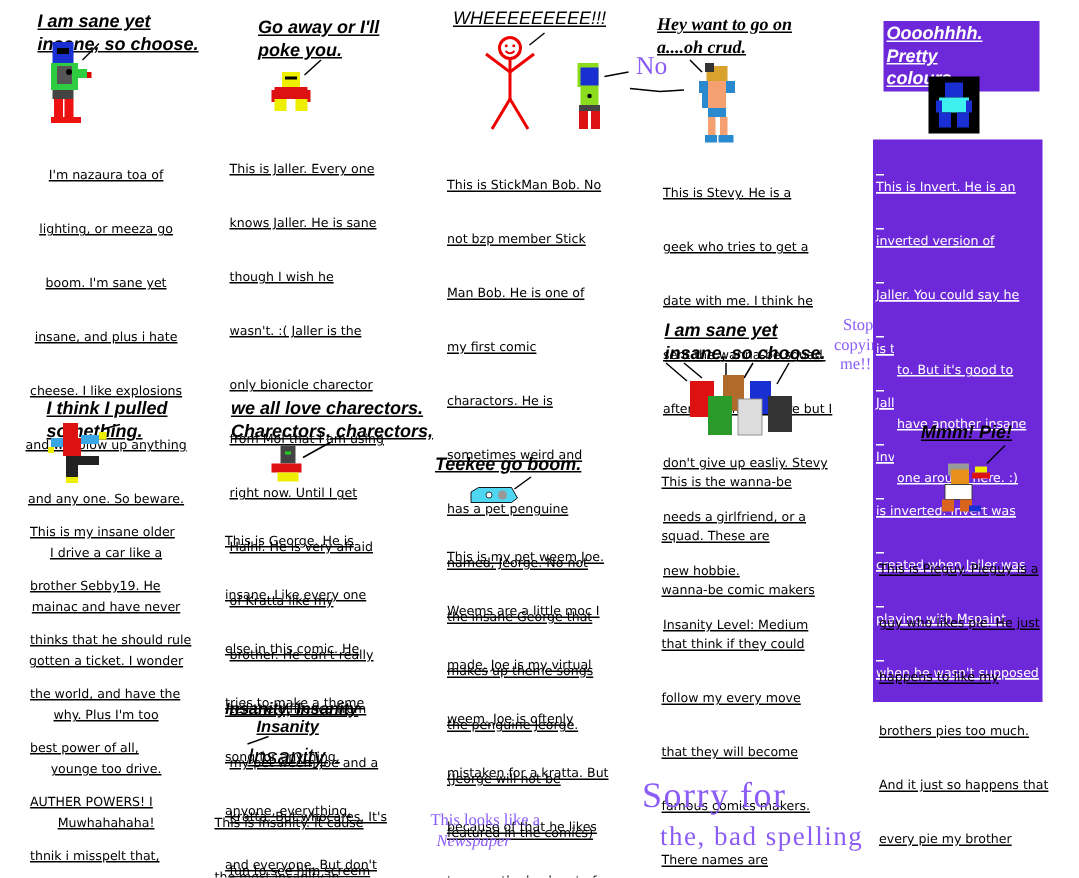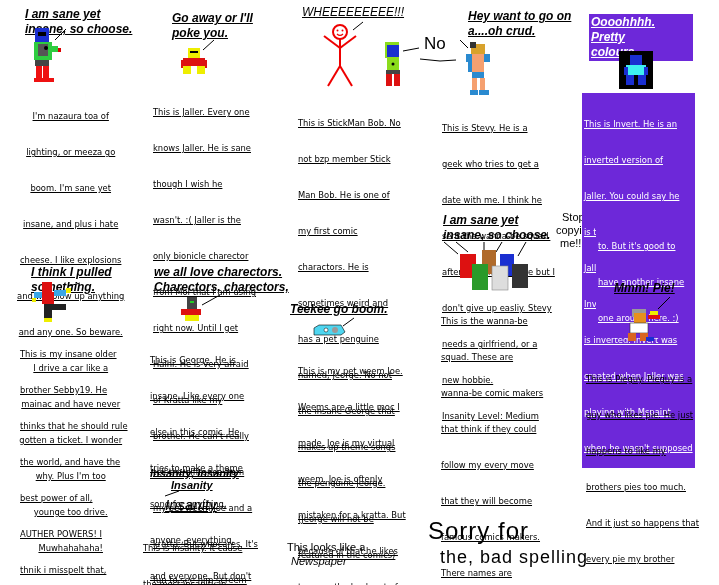--- a/index.html
+++ b/index.html
@@ -2,21 +2,21 @@
 <html><head>
 <meta charset="utf-8">
 <style>
   html,body{margin:0;padding:0;background:#fff;}
   body{width:719px;height:585px;position:relative;overflow:hidden;font-family:"DejaVu Sans","Liberation Sans",sans-serif;color:#000;}
   .abs{position:absolute;}
   .title{font-family:"Liberation Sans",sans-serif;font-weight:bold;font-style:italic;font-size:12px;line-height:15px;text-decoration:underline;}
   .body{font-family:"DejaVu Sans",sans-serif;font-size:8.4px;line-height:12px;white-space:pre;}
   .body span{display:block;text-decoration:underline;}
   .inv{background:#6d28d9;color:#fff;}
-  .hand{font-family:Liberation Sans, sans-serif;font-weight:normal;color:#000000;}
+  .hand{font-family:Liberation Serif, serif;font-weight:normal;color:#8b5cf6;}
   svg{display:block;position:absolute;overflow:visible;}
 </style>
 </head>
 <body>
 
 <div class="abs title" style="left:25px;top:7px;width:110px;">
   <div>I am sane yet</div>
   <div>insane, so choose.</div>
 </div>
 <svg style="left:33px;top:28px;" width="34" height="56" viewBox="0 0 34 56">
@@ -236,21 +236,21 @@
   
   
   
   
 </div>
 <div class="abs hand" style="left:287px;top:540px;font-size:11px;line-height:14px;">
   <div>This looks like a</div>
   <div style="padding-left:4px;font-style:italic;">Newspaper</div>
 </div>
 
-<div class="abs title" style="left:468px;top:9px;width:120px;">
+<div class="abs title" style="left:438px;top:9px;width:120px;font-family:Liberation Serif, serif;">
   <div>Hey want to go on</div>
   <div>a....oh crud.</div>
 </div>
 <svg style="left:458px;top:38px;" width="40" height="58" viewBox="0 0 40 58">
   <line x1="2" y1="2" x2="10" y2="10" stroke="#000"></line>
   <rect x="13" y="6" width="14" height="10" fill="#d8a22c"></rect>
   <rect x="12" y="4" width="6" height="6" fill="#333"></rect>
   <rect x="8" y="16" width="8" height="8" fill="#2a8ad0"></rect>
   <rect x="24" y="16" width="8" height="8" fill="#2a8ad0"></rect>
   <rect x="14" y="16" width="12" height="18" fill="#f5a070"></rect>
@@ -331,21 +331,21 @@
 </div>
 <div class="abs" style="left:619px;top:51px;width:34px;height:38px;background:#000;"></div>
 <svg style="left:622px;top:55px;" width="28" height="32" viewBox="0 0 28 32">
   <rect x="8" y="0" width="12" height="10" fill="#1a2fd1"></rect>
   <rect x="4" y="10" width="20" height="10" fill="#3ef0f0"></rect>
   <rect x="2" y="12" width="4" height="8" fill="#1a2fd1"></rect>
   <rect x="22" y="12" width="4" height="8" fill="#1a2fd1"></rect>
   <rect x="4" y="20" width="8" height="10" fill="#1a2fd1"></rect>
   <rect x="16" y="20" width="8" height="10" fill="#1a2fd1"></rect>
 </svg>
-<div class="abs body inv" style="left:582px;top:93px;padding:1px 2px 2px 2px;">
+<div class="abs body inv" style="left:582px;top:93px;padding:1px 2px 2px 2px;text-decoration:underline;">
   <span>This is Invert. He is an</span>
   <span>inverted version of</span>
   <span>Jaller. You could say he</span>
   <span>is the exact oppisite of</span>
   <span>Jaller. Ever thing that</span>
   <span>Invert touches or says,</span>
   <span>is inverted. Invert was</span>
   <span>created when Jaller was</span>
   <span>playing with Mspaint</span>
   <span>when he wasn't supposed</span>

